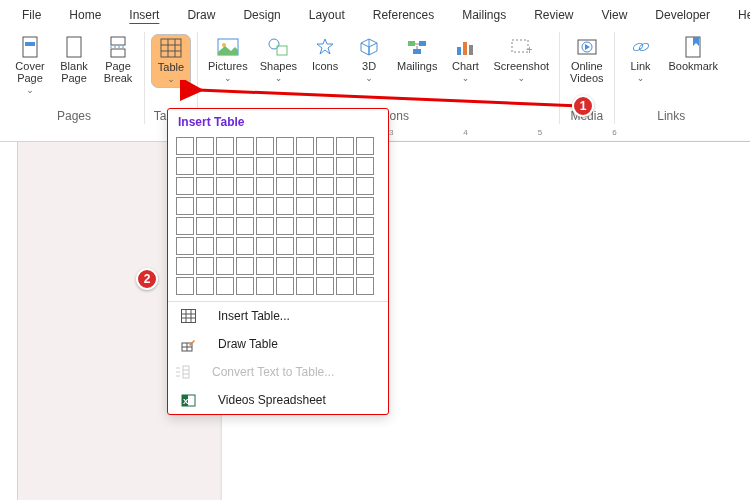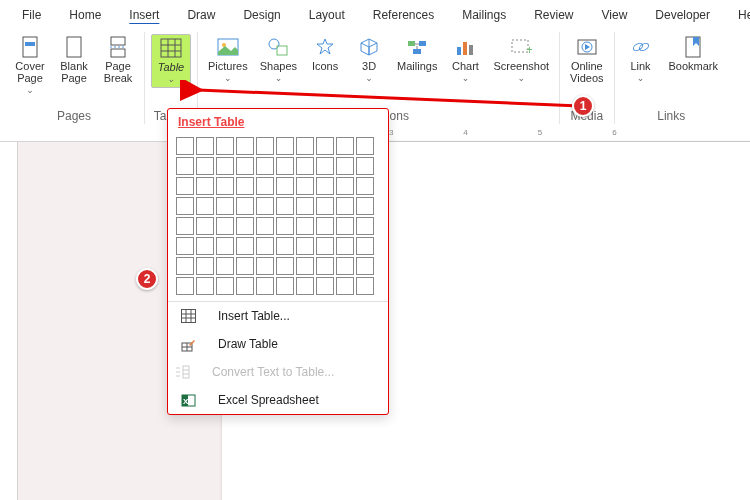--- a/index.html
+++ b/index.html
@@ -8,31 +8,31 @@
 .menubar { display: flex; gap: 0; padding: 4px 8px 2px 8px; background: #fff; font-size: 12px; }
 .menubar span { padding: 4px 14px; color: #333; cursor: default; }
 
 .ribbon { background: #fff; display: flex; border-bottom: 1px solid #d4d4d4; padding: 4px 4px 0 4px; height: 100px; }
 .ribbon-group { display: flex; flex-direction: column; align-items: center; border-right: 1px solid #e5e5e5; padding: 0 6px; }
 .ribbon-group:last-child { border-right: none; }
 .ribbon-group-items { display: flex; gap: 4px; flex: 1; align-items: flex-start; padding-top: 2px; }
 .ribbon-group-label { font-size: 12px; color: #666; padding: 2px 0 4px 0; }
 
 .ribbon-btn { display: flex; flex-direction: column; align-items: center; gap: 2px; padding: 2px 4px; min-width: 40px; text-align: center; font-size: 11px; line-height: 1.1; color: #333; }
-.ribbon-btn.selected { background: #bef264; border: 1px solid #c0c0c0; border-radius: 2px; font-style: italic; }
+.ribbon-btn.selected { background: #fdba74; border: 1px solid #c0c0c0; border-radius: 7px; }
 .ribbon-btn .icon-box { width: 22px; height: 22px; display: flex; align-items: center; justify-content: center; }
 .ribbon-btn .caret { font-size: 9px; color: #666; }
 
 .doc-area { position: absolute; top: 124px; left: 0; right: 0; bottom: 0; background: #f5f0ef; }
 .ruler-h { position: absolute; top: 0; left: 0; right: 0; height: 18px; background: #fff; border-bottom: 1px solid #d4d4d4; font-size: 8px; color: #888; display:flex; align-items:center; padding-left: 240px; gap:70px;}
 .ruler-v { position: absolute; top: 18px; left: 0; width: 18px; bottom: 0; background: #fff; border-right: 1px solid #d4d4d4; }
 .page { position: absolute; top: 18px; left: 222px; width: 600px; height: 800px; background: #fff; box-shadow: 0 0 3px rgba(0,0,0,0.15); }
 
 .dropdown { position: absolute; top: 108px; left: 167px; width: 222px; background: #fff; border: 1.5px solid #e60000; border-radius: 3px; box-shadow: 0 4px 12px rgba(0,0,0,0.15); font-size: 12px; z-index: 20; }
-.dropdown-header { padding: 6px 10px; font-weight: bold; color: #ef4444; text-decoration: underline; }
+.dropdown-header { padding: 6px 10px; font-weight: bold; color: #6d28d9; }
 .grid-area { padding: 2px 8px 6px 8px; background: #fff; }
 .cell-grid { display: grid; grid-template-columns: repeat(10, 18px); grid-template-rows: repeat(8, 18px); gap: 2px; }
 .cell-grid span { border: 1px solid #888; background: #fff; }
 .dropdown hr { border: none; border-top: 1px solid #e0e0e0; margin: 0; }
 .menu-item { display: flex; align-items: center; gap: 22px; padding: 6px 12px; color: #222; }
 .menu-item.disabled { color: #bbb; padding-left: 6px; }
 .menu-item .mi-icon { width: 16px; height: 16px; display: flex; align-items: center; justify-content: center; font-size: 13px; }
 .menu-item .arrow { margin-left: auto; font-size: 10px; color: #555; }
 
 .badge { position: absolute; width: 22px; height: 22px; border-radius: 50%; background: #d92b2b; color: #fff; font-size: 12px; font-weight: bold; display: flex; align-items: center; justify-content: center; border: 2px solid #fff; box-shadow: 0 1px 3px rgba(0,0,0,0.3); z-index: 30; }
@@ -372,21 +372,21 @@
     <span>Convert Text to Table...</span>
   </div>
   <div class="menu-item">
     <span class="mi-icon">
         <svg width="15" height="15" viewBox="0 0 15 15">
           <rect x="1" y="2" width="13" height="11" fill="none" stroke="#1d6f42"></rect>
           <rect x="1" y="2" width="6" height="11" fill="#1d6f42"></rect>
           <text x="2" y="11" font-size="8" fill="#fff" font-weight="bold">X</text>
         </svg>
       </span>
-    <span>Excel Spreadsheet</span>
+    <span>Videos Spreadsheet</span>
   </div>
 </div>
 
 <svg class="arrow-svg" viewBox="0 0 420 40">
   <defs>
       <marker id="ah" markerWidth="12" markerHeight="10" refX="2" refY="5" orient="auto">
         <path d="M10 0 L0 5 L10 10 Z" fill="#e60000"></path>
       </marker>
     </defs>
   <line x1="400" y1="26" x2="18" y2="10" stroke="#e60000" stroke-width="3" marker-end="url(#ah)"></line>

